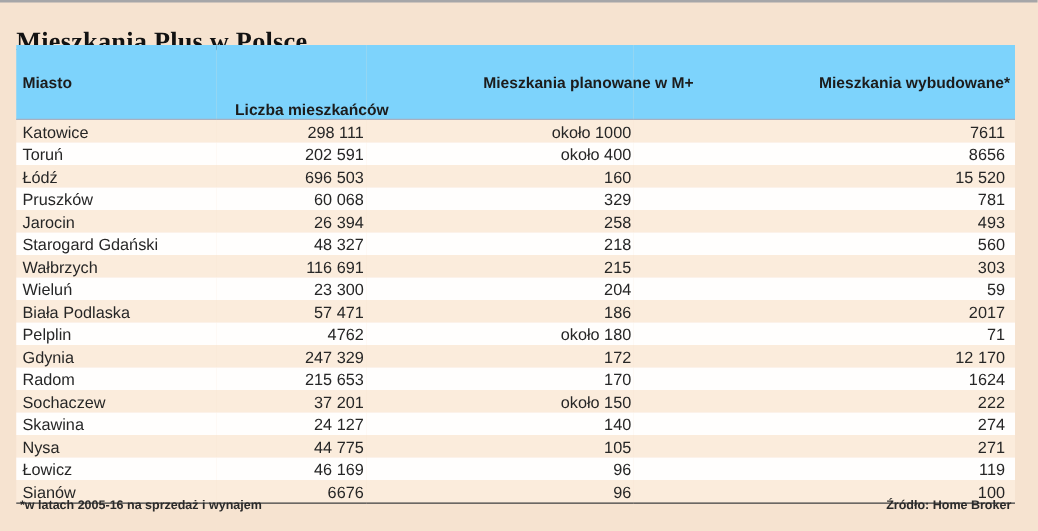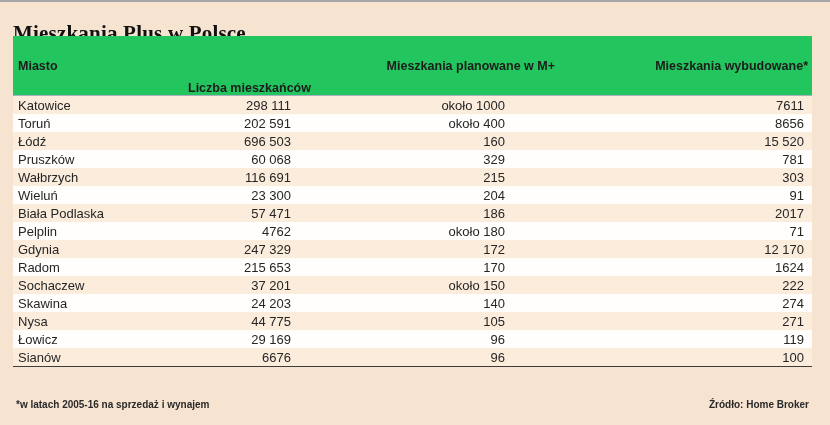--- a/index.html
+++ b/index.html
@@ -37,21 +37,21 @@
     width: 799px;
     border-collapse: collapse;
     table-layout: fixed;
     border-bottom: 1px solid #3c3c3c;
   }
   col.c1 { width: 160px; }
   col.c2 { width: 120px; }
   col.c3 { width: 214px; }
   col.c4 { width: 305px; }
   thead th {
-    background: #22c55e;
+    background: #7dd3fc;
     height: 19px;
     font-size: 12.5px;
     font-weight: 700;
     color: #1c1c1c;
     padding: 0;
     border-bottom: 1px solid #aab0bf;
     white-space: nowrap;
     overflow: visible;
   }
   thead th.c1 { text-align: left; padding-left: 5px; }
@@ -133,34 +133,46 @@
     <td class="c4">15 520</td>
   </tr>
 
   <tr>
     <td class="c1">Pruszków</td>
     <td class="c2">60 068</td>
     <td class="c3">329</td>
     <td class="c4">781</td>
   </tr>
 
-
+  <tr>
+    <td class="c1">Jarocin</td>
+    <td class="c2">26 394</td>
+    <td class="c3">258</td>
+    <td class="c4">493</td>
+  </tr>
+
+  <tr>
+    <td class="c1">Starogard Gdański</td>
+    <td class="c2">48 327</td>
+    <td class="c3">218</td>
+    <td class="c4">560</td>
+  </tr>
 
   <tr>
     <td class="c1">Wałbrzych</td>
     <td class="c2">116 691</td>
     <td class="c3">215</td>
     <td class="c4">303</td>
   </tr>
 
   <tr>
     <td class="c1">Wieluń</td>
     <td class="c2">23 300</td>
     <td class="c3">204</td>
-    <td class="c4">91</td>
+    <td class="c4">59</td>
   </tr>
 
   <tr>
     <td class="c1">Biała Podlaska</td>
     <td class="c2">57 471</td>
     <td class="c3">186</td>
     <td class="c4">2017</td>
   </tr>
 
   <tr>
@@ -186,35 +198,35 @@
 
   <tr>
     <td class="c1">Sochaczew</td>
     <td class="c2">37 201</td>
     <td class="c3">około 150</td>
     <td class="c4">222</td>
   </tr>
 
   <tr>
     <td class="c1">Skawina</td>
-    <td class="c2">24 203</td>
+    <td class="c2">24 127</td>
     <td class="c3">140</td>
     <td class="c4">274</td>
   </tr>
 
   <tr>
     <td class="c1">Nysa</td>
     <td class="c2">44 775</td>
     <td class="c3">105</td>
     <td class="c4">271</td>
   </tr>
 
   <tr>
     <td class="c1">Łowicz</td>
-    <td class="c2">29 169</td>
+    <td class="c2">46 169</td>
     <td class="c3">96</td>
     <td class="c4">119</td>
   </tr>
 
   <tr>
     <td class="c1">Sianów</td>
     <td class="c2">6676</td>
     <td class="c3">96</td>
     <td class="c4">100</td>
   </tr>

